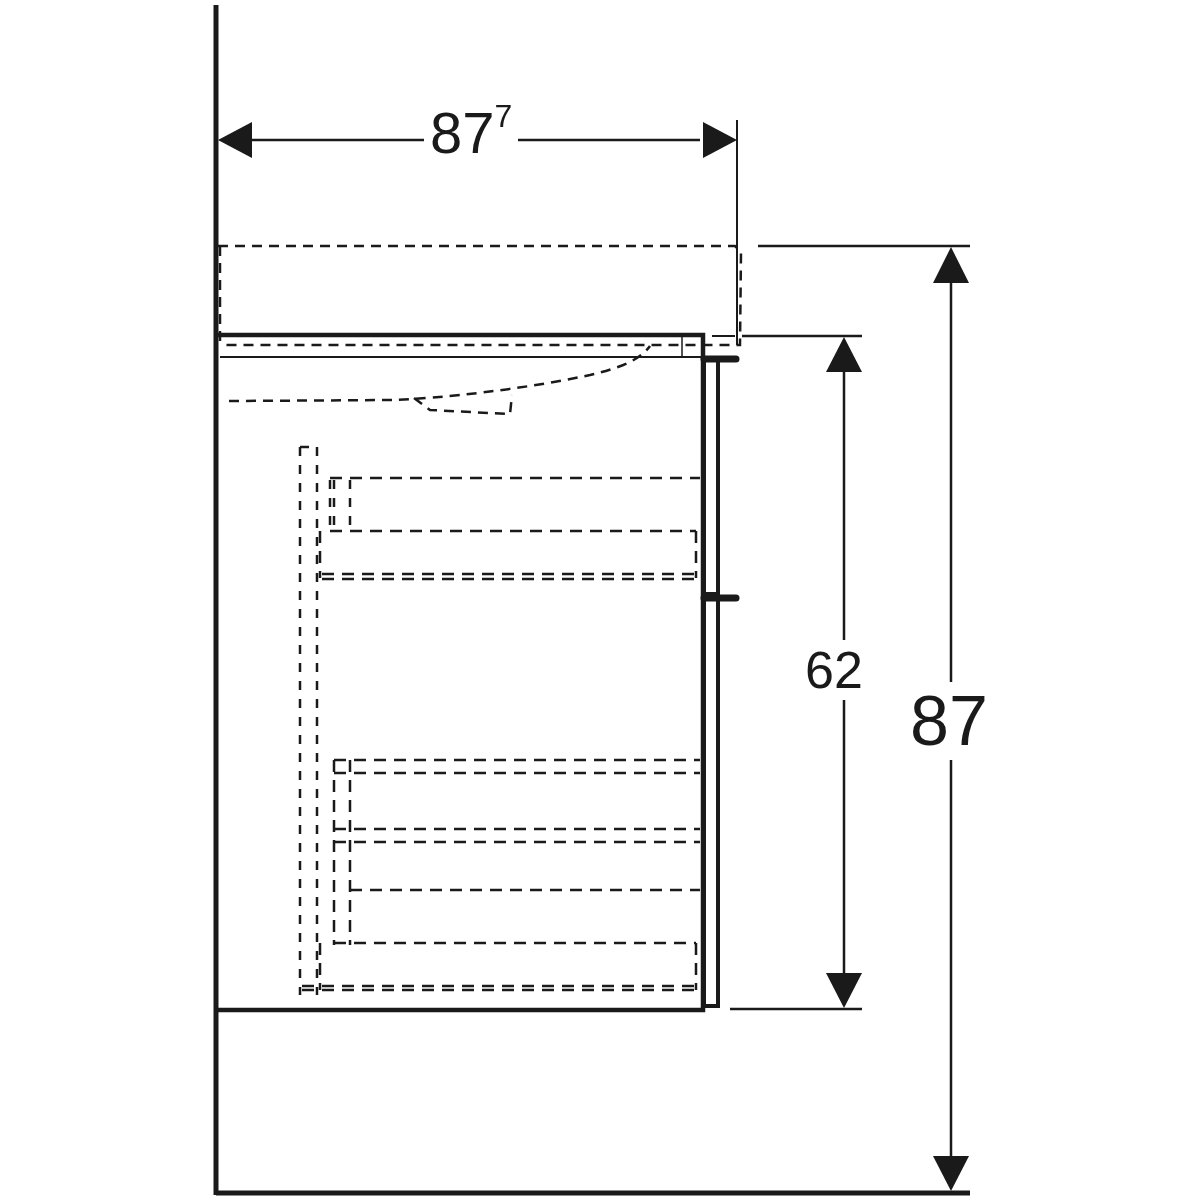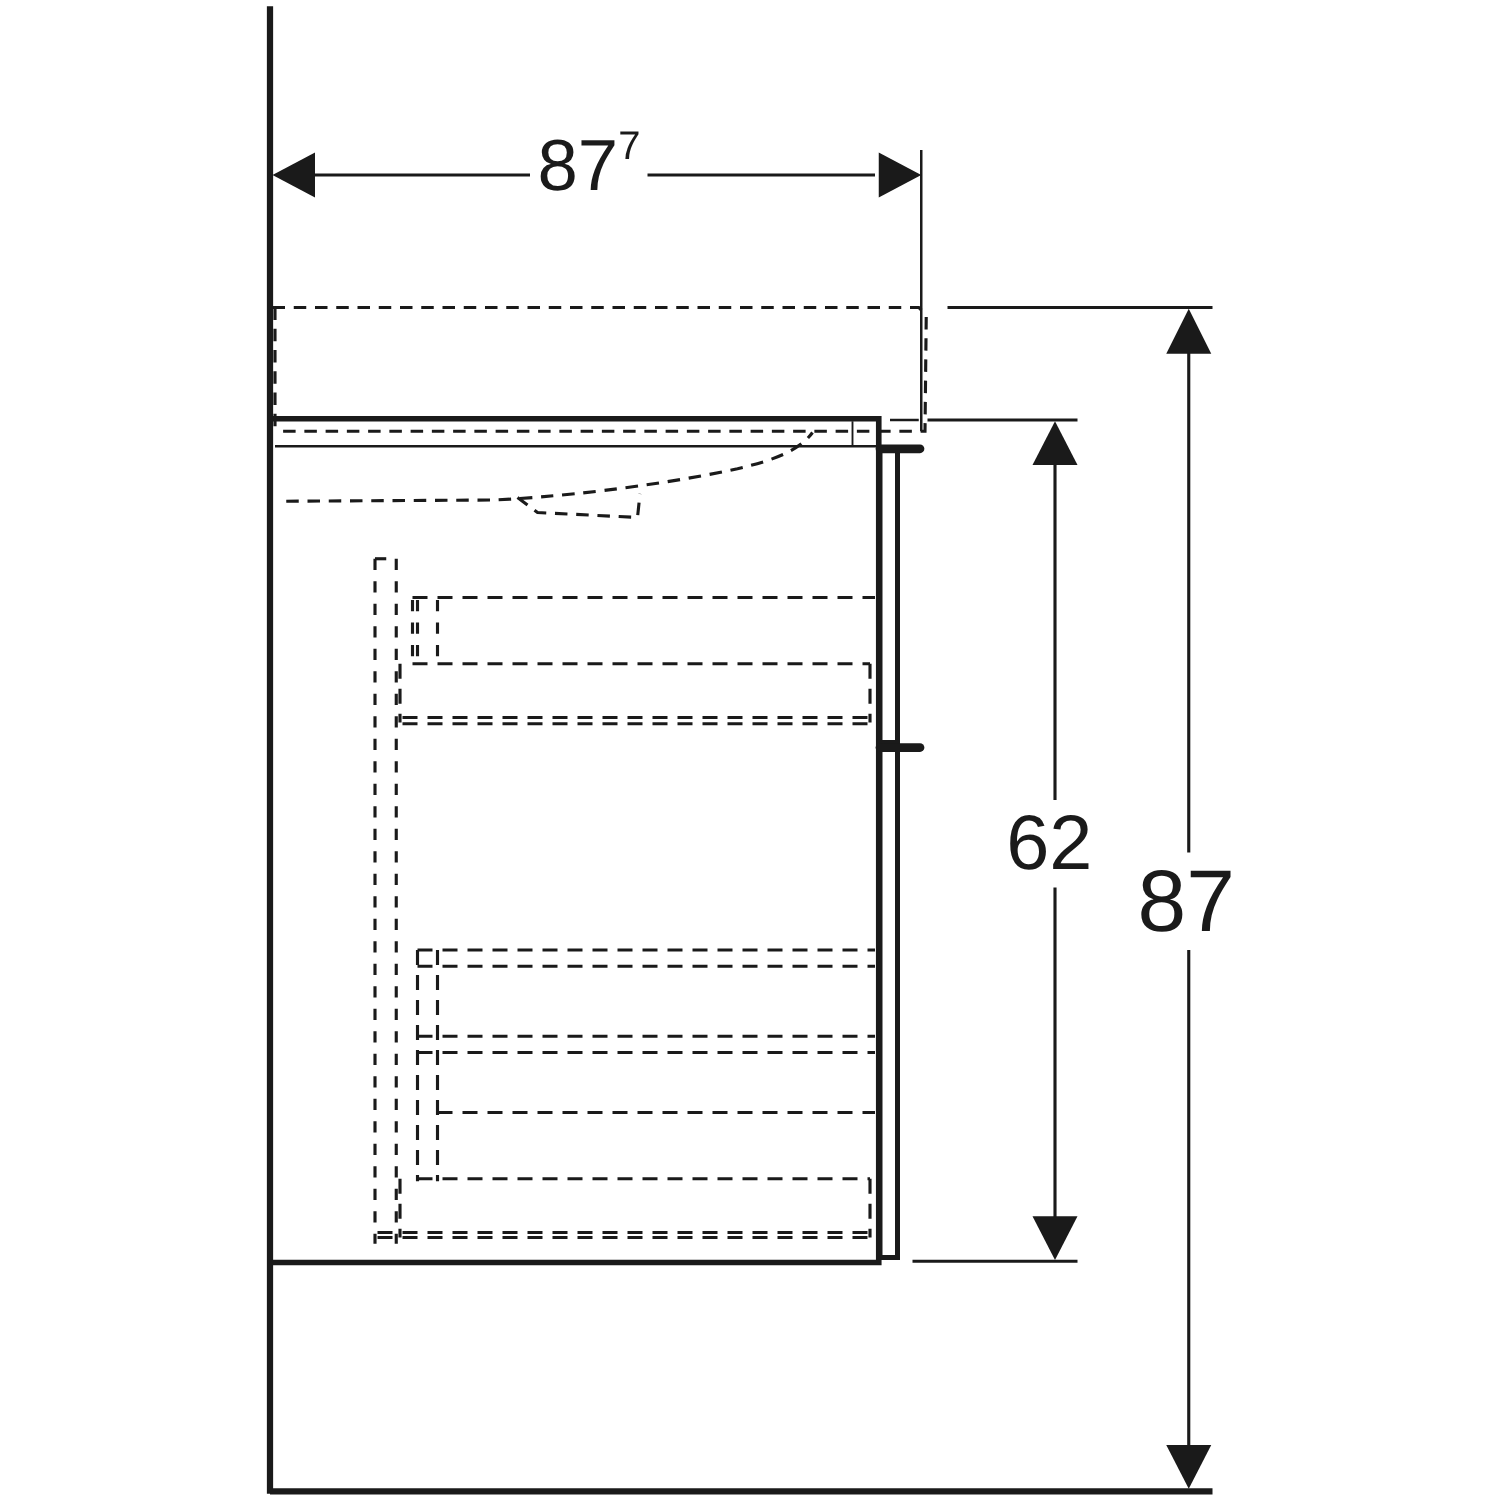--- a/index.html
+++ b/index.html
@@ -1,21 +1,21 @@
 <!DOCTYPE html>
 <html><head>
 <meta charset="utf-8">
 <style>
   html, body { margin:0; padding:0; background:#ffffff; }
   body { width:1200px; height:1200px; overflow:hidden; position:relative; font-family:"Liberation Sans", sans-serif; }
   #drawing { position:absolute; left:0; top:0; width:1200px; height:1200px; }
   .dimtext { position:absolute; color:#1a1a1a; font-family:"Liberation Sans", sans-serif; line-height:1; background:#ffffff; }
   .dim-width { left:424px; top:104px; font-size:58px; padding:0 6px; }
   .dim-width sup { font-size:32px; vertical-align:top; position:relative; top:-4px; }
-  .dim-62 { left:805px; top:640px; font-size:62px; padding:4px 0; }
+  .dim-62 { left:805px; top:640px; font-size:52px; padding:4px 0; }
   .dim-87 { left:910px; top:682px; font-size:70px; padding:4px 0; }
 </style>
 </head>
 <body>
 
 <svg id="drawing" viewBox="0 0 1200 1200" xmlns="http://www.w3.org/2000/svg">
 
   <g stroke="#1a1a1a" fill="none">
     <line x1="216" y1="5" x2="216" y2="1195" stroke-width="5"></line>
     <line x1="216" y1="1193" x2="970" y2="1193" stroke-width="5"></line>

